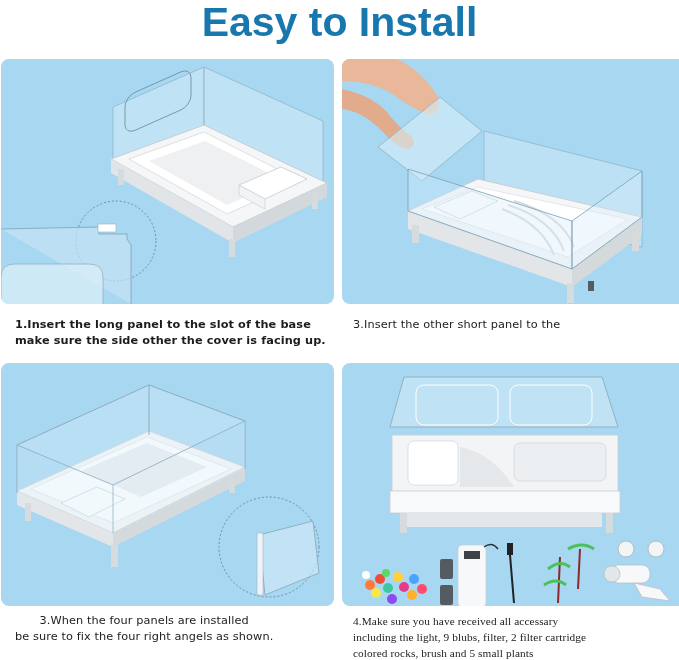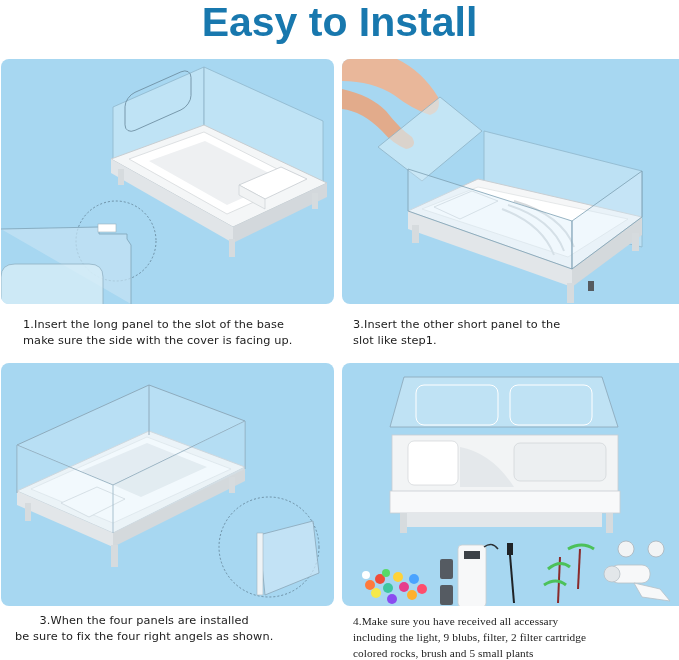--- a/index.html
+++ b/index.html
@@ -18,21 +18,21 @@
   #p1 { left: 1px; top: 59px; width: 333px; height: 245px; }
   #p2 { left: 342px; top: 59px; width: 337px; height: 245px; border-radius: 8px 0 0 8px; }
   #p3 { left: 1px; top: 363px; width: 333px; height: 243px; }
   #p4 { left: 342px; top: 363px; width: 337px; height: 243px; border-radius: 8px 0 0 8px; }
   .panel svg { position: absolute; left: 0; top: 0; width: 100%; height: 100%; }
 
   .caption {
     position: absolute; font-family: "DejaVu Sans", sans-serif; font-size: 11.3px;
     line-height: 16px; color: #1c1c1c; white-space: nowrap; letter-spacing: 0.1px;
   }
-  #c1 { left: 23px; top: 317px; }
+  #c1 { left: 15px; top: 317px; font-weight: bold; }
   #c2 { left: 353px; top: 317px; }
   #c3 { left: 15px; top: 613px; text-align: center; }
   #c4 { left: 353px; top: 613px; font-family: Liberation Serif, serif; }
   .caption span { display: block; }
 </style>
 </head>
 <body>
 
 <div class="title">Easy to Install</div>
 
@@ -180,25 +180,24 @@
     <g>
       <rect x="268" y="202" width="40" height="18" rx="8" fill="#f7f8f9" stroke="#b7c0c6" stroke-width="0.8"></rect>
       <circle cx="270" cy="211" r="8" fill="#e3e7ea" stroke="#b7c0c6" stroke-width="0.8"></circle>
       <path d="M292,220 L300,234 L328,238 L318,226 Z" fill="#f7f8f9" stroke="#b7c0c6" stroke-width="0.8"></path>
     </g>
   </svg>
 </div>
 
 <div class="caption" id="c1">
   <span>1.Insert the long panel to the slot of the base</span>
-  <span>make sure the side with the cover is facing up.</span>
+  <span>make sure the side other the cover is facing up.</span>
 </div>
 <div class="caption" id="c2">
   <span>3.Insert the other short panel to the</span>
-  <span>slot like step1.</span>
 </div>
 <div class="caption" id="c3">
   <span>3.When the four panels are installed</span>
   <span>be sure to fix the four right angels as shown.</span>
 </div>
 <div class="caption" id="c4">
   <span>4.Make sure you have received all accessary</span>
   <span>including the light, 9 blubs, filter, 2 filter cartridge</span>
   <span>colored rocks, brush and 5 small plants</span>
 </div>

